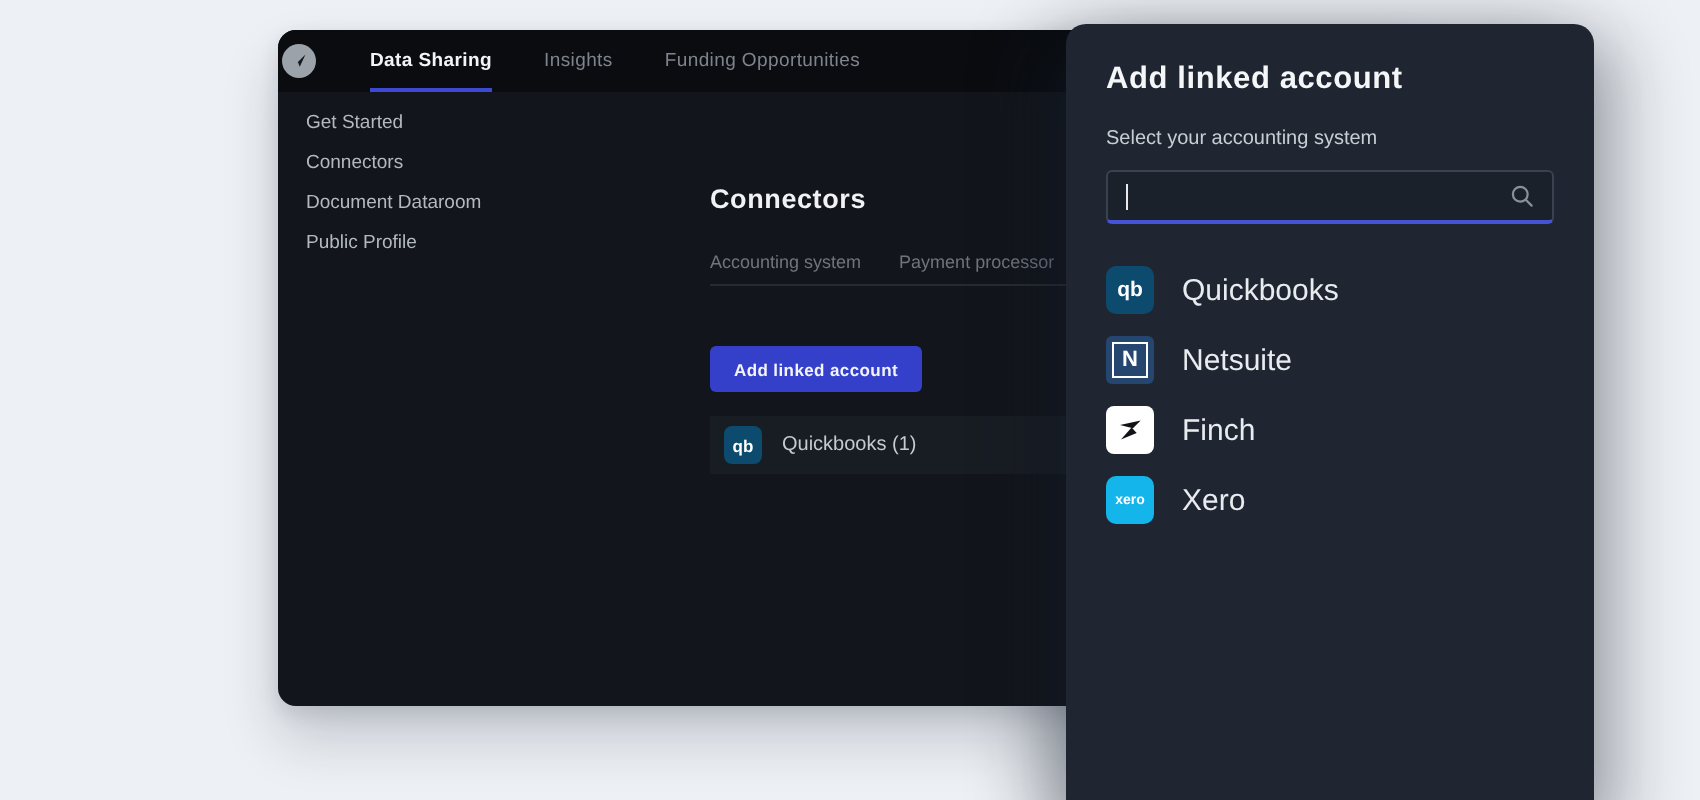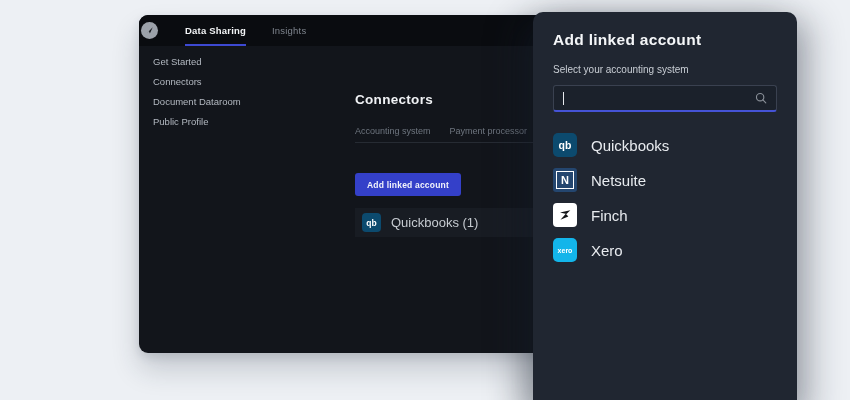--- a/index.html
+++ b/index.html
@@ -45,21 +45,21 @@
   .add-btn{
     margin-top:30px; display:inline-block; border:none; cursor:pointer;
     background:#3440c9; color:#f2f3fb; font-family:inherit;
     font-size:8.5px; font-weight:bold; letter-spacing:.2px;
     padding:6.5px 12px; border-radius:3px;
   }
   .account-row{
     margin-top:12px; width:344px; height:29px; background:#181c23;
     display:flex; align-items:center; padding-left:7px; gap:10px; cursor:pointer;
   }
-  .row-label{ font-size:13px; color:#c6cbd1; }
+  .row-label{ font-size:10px; color:#c6cbd1; }
 
   
   .tile{ display:flex; align-items:center; justify-content:center; flex:0 0 auto; font-weight:bold; }
   .tile-qb{ background:#0c4a6e; color:#fff; border-radius:4px; }
   .tile-qb-sm{ width:19px; height:19px; font-size:8.5px; }
   .tile-qb-lg{ width:24px; height:24px; font-size:10.5px; border-radius:5px; }
   .tile-ns{ width:24px; height:24px; background:#24466f; border-radius:3px; position:relative; }
   .tile-ns .ns-inner{
     position:absolute; inset:3px; border:1.5px solid #fff;
     display:flex; align-items:center; justify-content:center;
@@ -96,20 +96,21 @@
 <div class="main-window">
   <div class="topbar">
     <div class="logo">
       <svg width="9" height="9" viewBox="0 0 10 10">
           <path d="M1.2 8.8 L8.6 1.4 L5.4 8.2 L4.4 5.6 Z" fill="#15181d"></path>
         </svg>
     </div>
     <div class="nav">
       <div class="nav-item active">Data Sharing</div>
       <div class="nav-item">Insights</div>
+      <div class="nav-item">Funding Opportunities</div>
     </div>
   </div>
 
   <div class="window-body">
     <div class="sidebar">
       <div class="side-item">Get Started</div>
       <div class="side-item">Connectors</div>
       <div class="side-item">Document Dataroom</div>
       <div class="side-item">Public Profile</div>
     </div>

